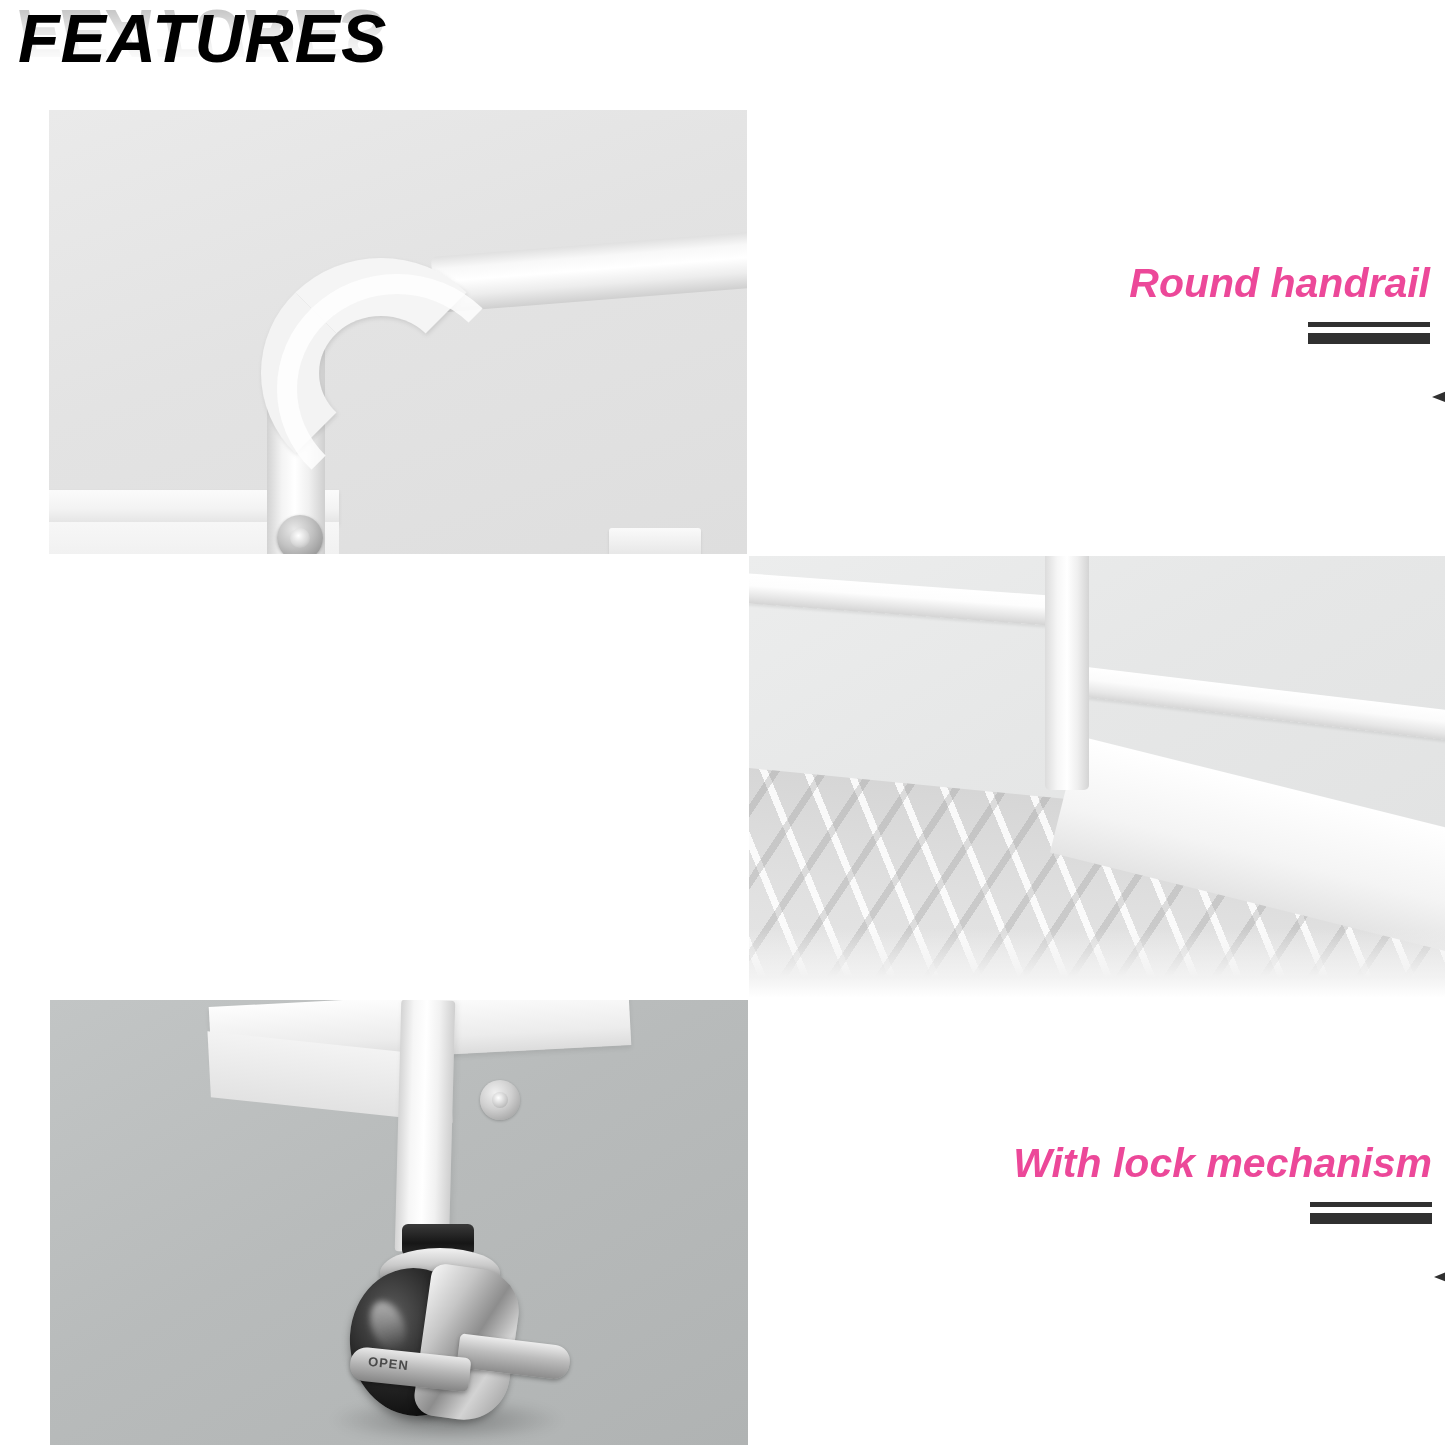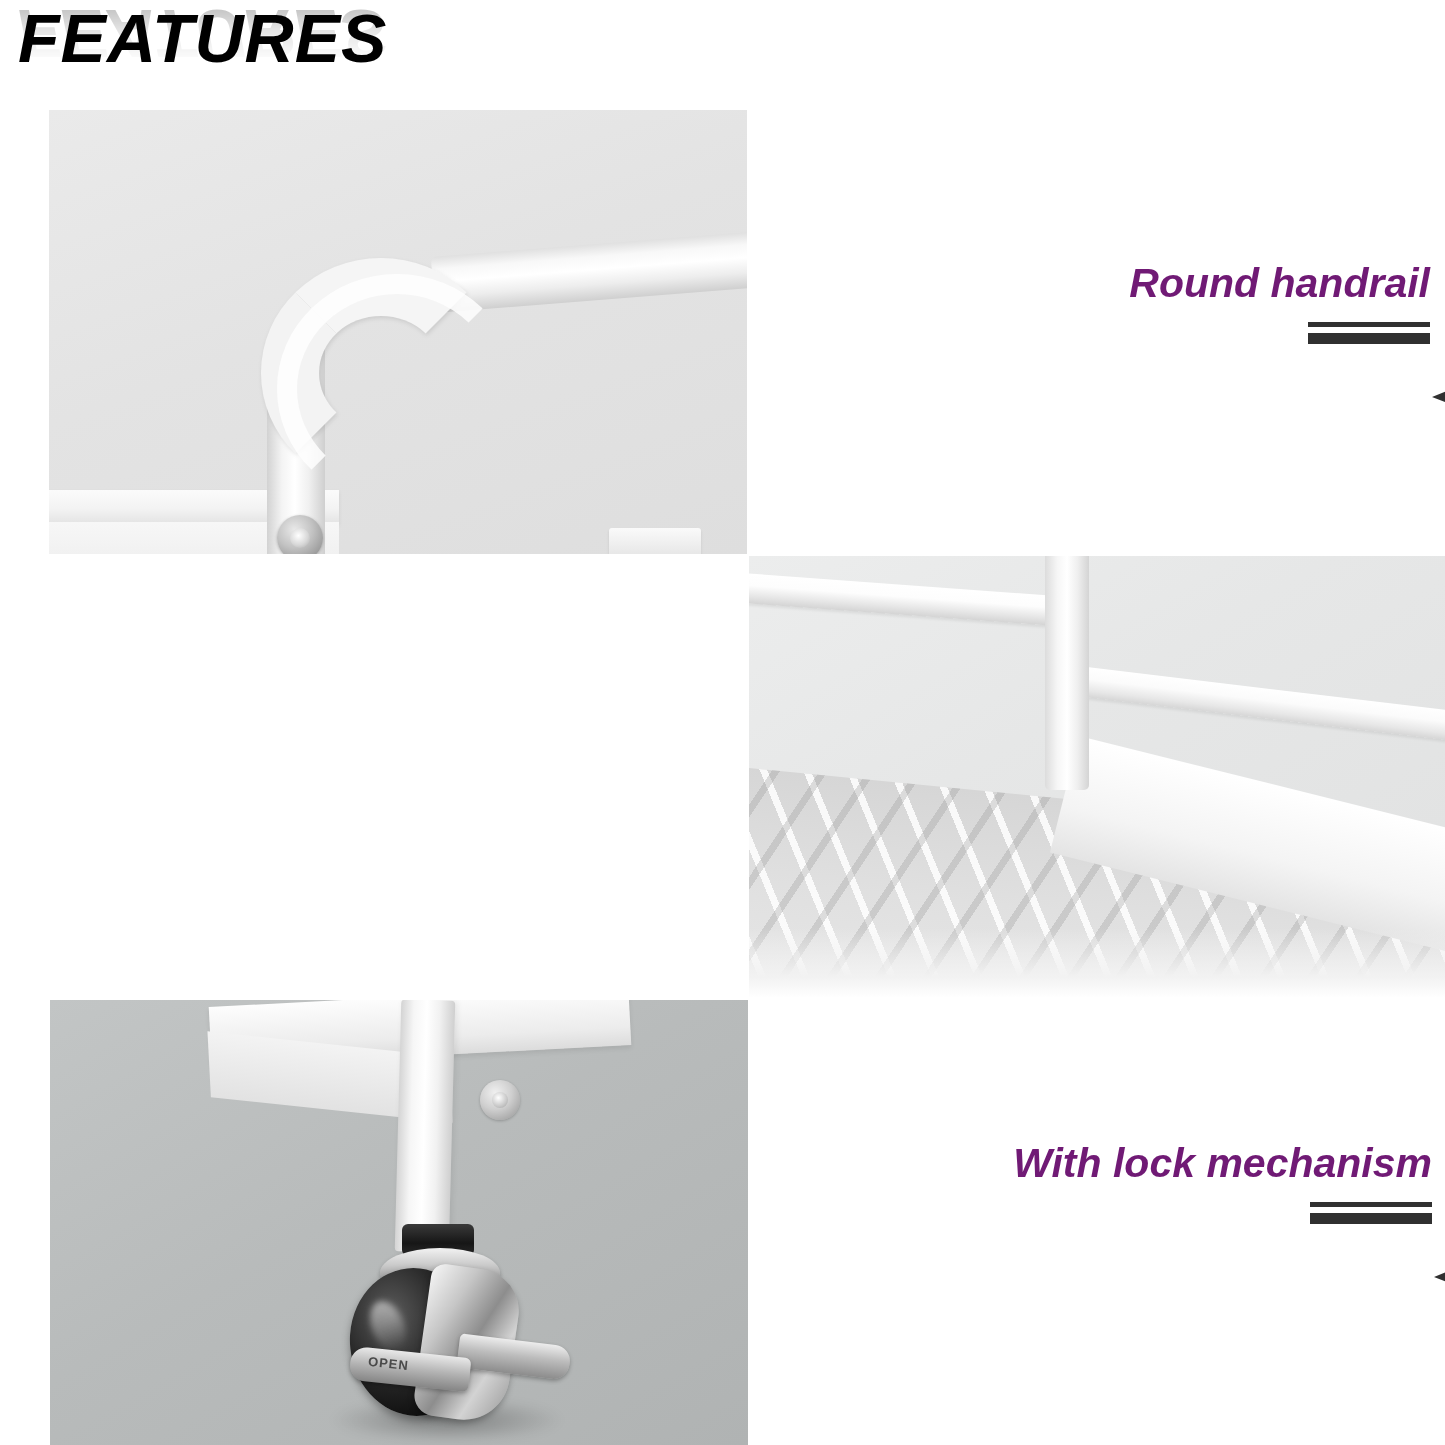--- a/index.html
+++ b/index.html
@@ -335,21 +335,21 @@
 
   
   .callout {
     position: absolute;
   }
   .callout-text {
     font-family: "Liberation Sans", sans-serif;
     font-weight: 700;
     font-style: italic;
     font-size: 41px;
-    color: #701a75;
+    color: #ec4899;
     white-space: nowrap;
     line-height: 50px;
   }
   .rule-group {
     margin-top: 14px;
   }
   .rule-thin {
     height: 5px;
     background: #303030;
   }

